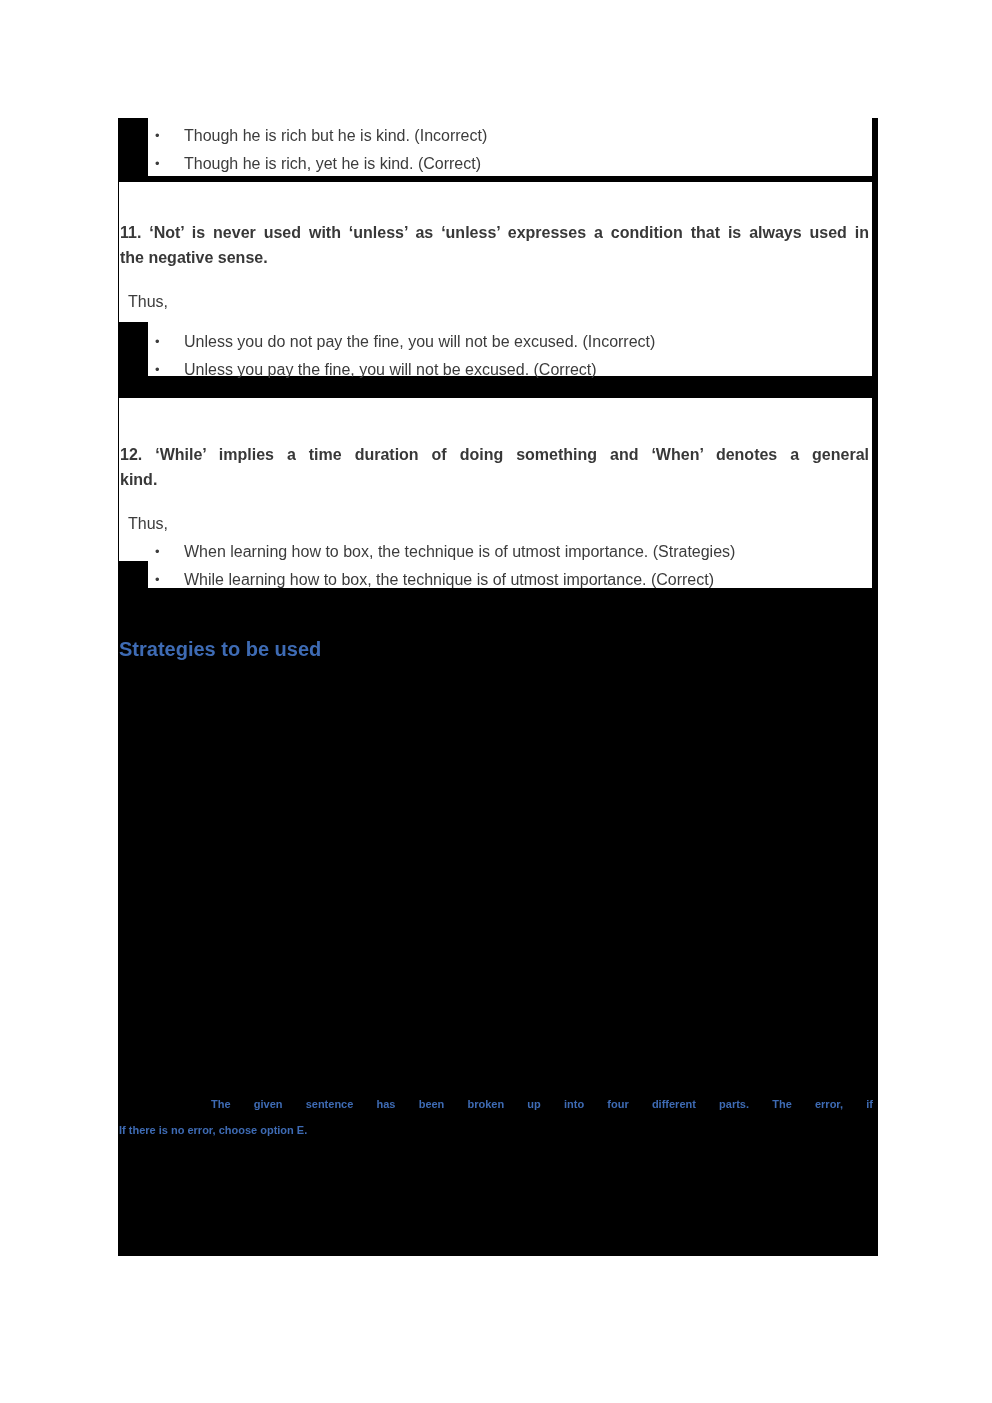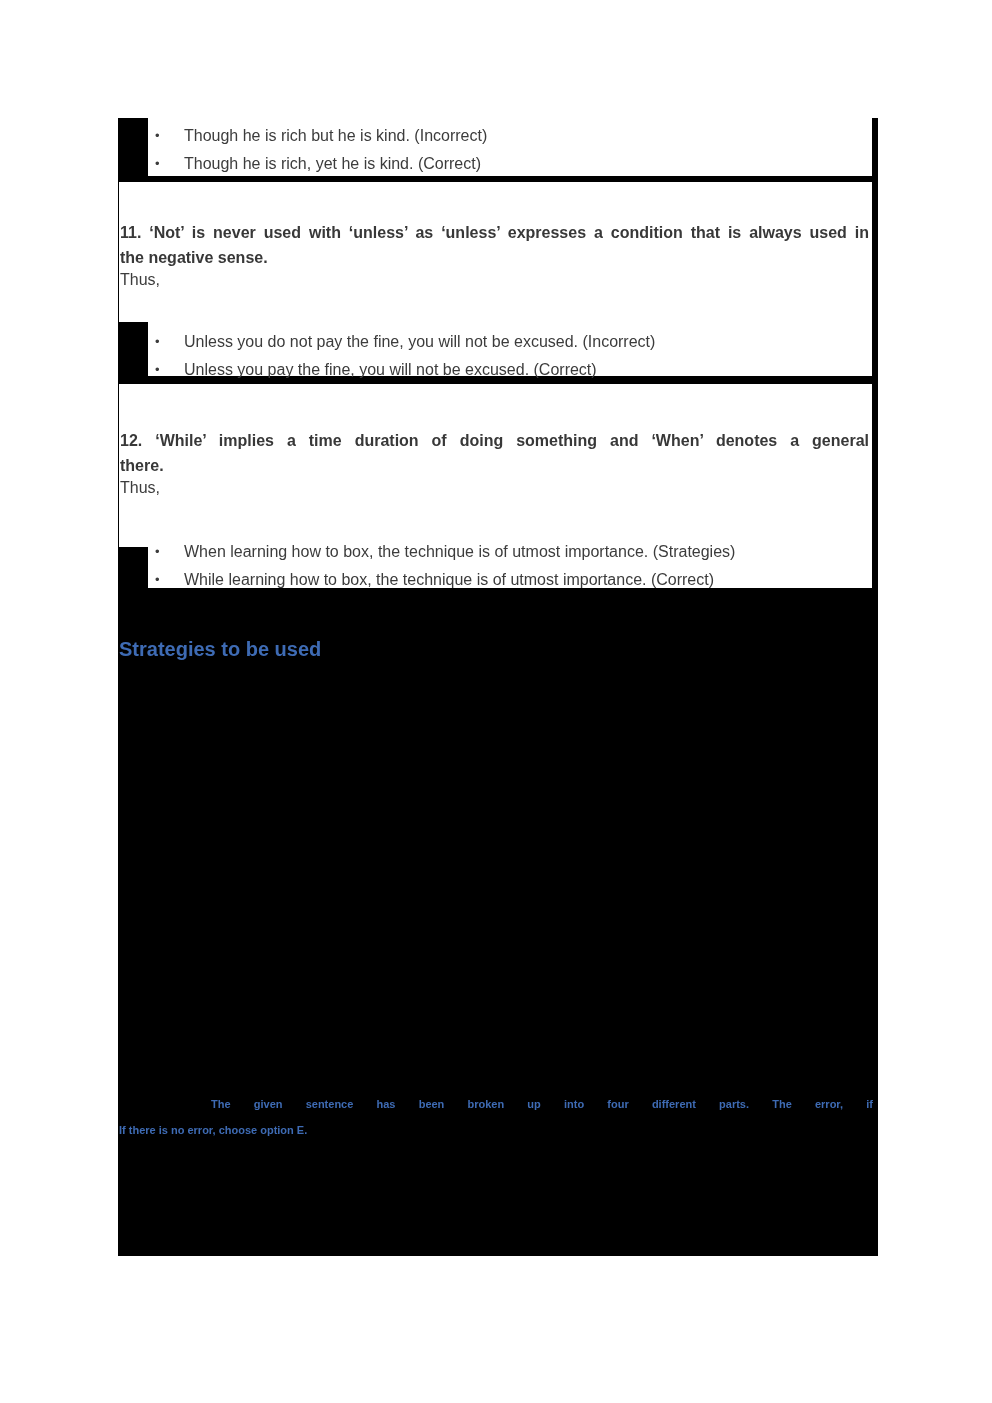--- a/index.html
+++ b/index.html
@@ -20,24 +20,24 @@
   .example-box { left:30px; width:724px; }
   .box-1 { top:0;     height:58px; padding-top:4px; }
   .box-2 { top:202px; height:56px; padding-top:8px; }
   .box-3 { top:418px; height:52px; padding-top:2px; }
   .bullet-row { position:relative; padding-left:36px; line-height:28px; font-size:16px; }
   .bullet-glyph { position:absolute; left:7px; top:0; font-size:13px; line-height:28px; color:#3c3c3c; }
 
   
   .rule-section { left:1px; width:753px; padding-right:3px; padding-left:1px; }
   .section-11 { top:64px;  height:140px; padding-top:38px; }
-  .section-12 { top:266px; height:163px; padding-top:44px; }
+  .section-12 { top:280px; height:163px; padding-top:44px; }
   .rule-heading { font-weight:bold; font-size:16px; line-height:25px; color:#383838; }
   .jline { text-align:justify; text-align-last:justify; }
-  .thus-line { font-size:16px; line-height:15px; margin-top:2px; }
+  .thus-line { font-size:16px; line-height:15px; margin-top:24px;padding-left:8px; }
 
   
   .redacted-large { position:absolute; left:0; top:470px; width:760px; height:668px; background:#000000; }
 
   
   .strategies-heading {
     position:absolute; left:1px; top:519px;
     font-size:20px; font-weight:bold; color:#3e6bb4; line-height:24px;
   }
   .directions-para {
@@ -77,21 +77,21 @@
     </div>
     <div class="bullet-row">
       <span class="bullet-glyph">•</span>
       <span>Unless you pay the fine, you will not be excused. (Correct)</span>
     </div>
   </div>
 
   <div class="white-box rule-section section-12">
     <div class="rule-heading">
       <div class="jline">12. ‘While’ implies a time duration of doing something and ‘When’ denotes a general</div>
-      <div>there.</div>
+      <div>kind.</div>
     </div>
     <div class="thus-line">Thus,</div>
   </div>
 
   <div class="white-box example-box box-3">
     <div class="bullet-row">
       <span class="bullet-glyph">•</span>
       <span>When learning how to box, the technique is of utmost importance. (Strategies)</span>
     </div>
     <div class="bullet-row">

